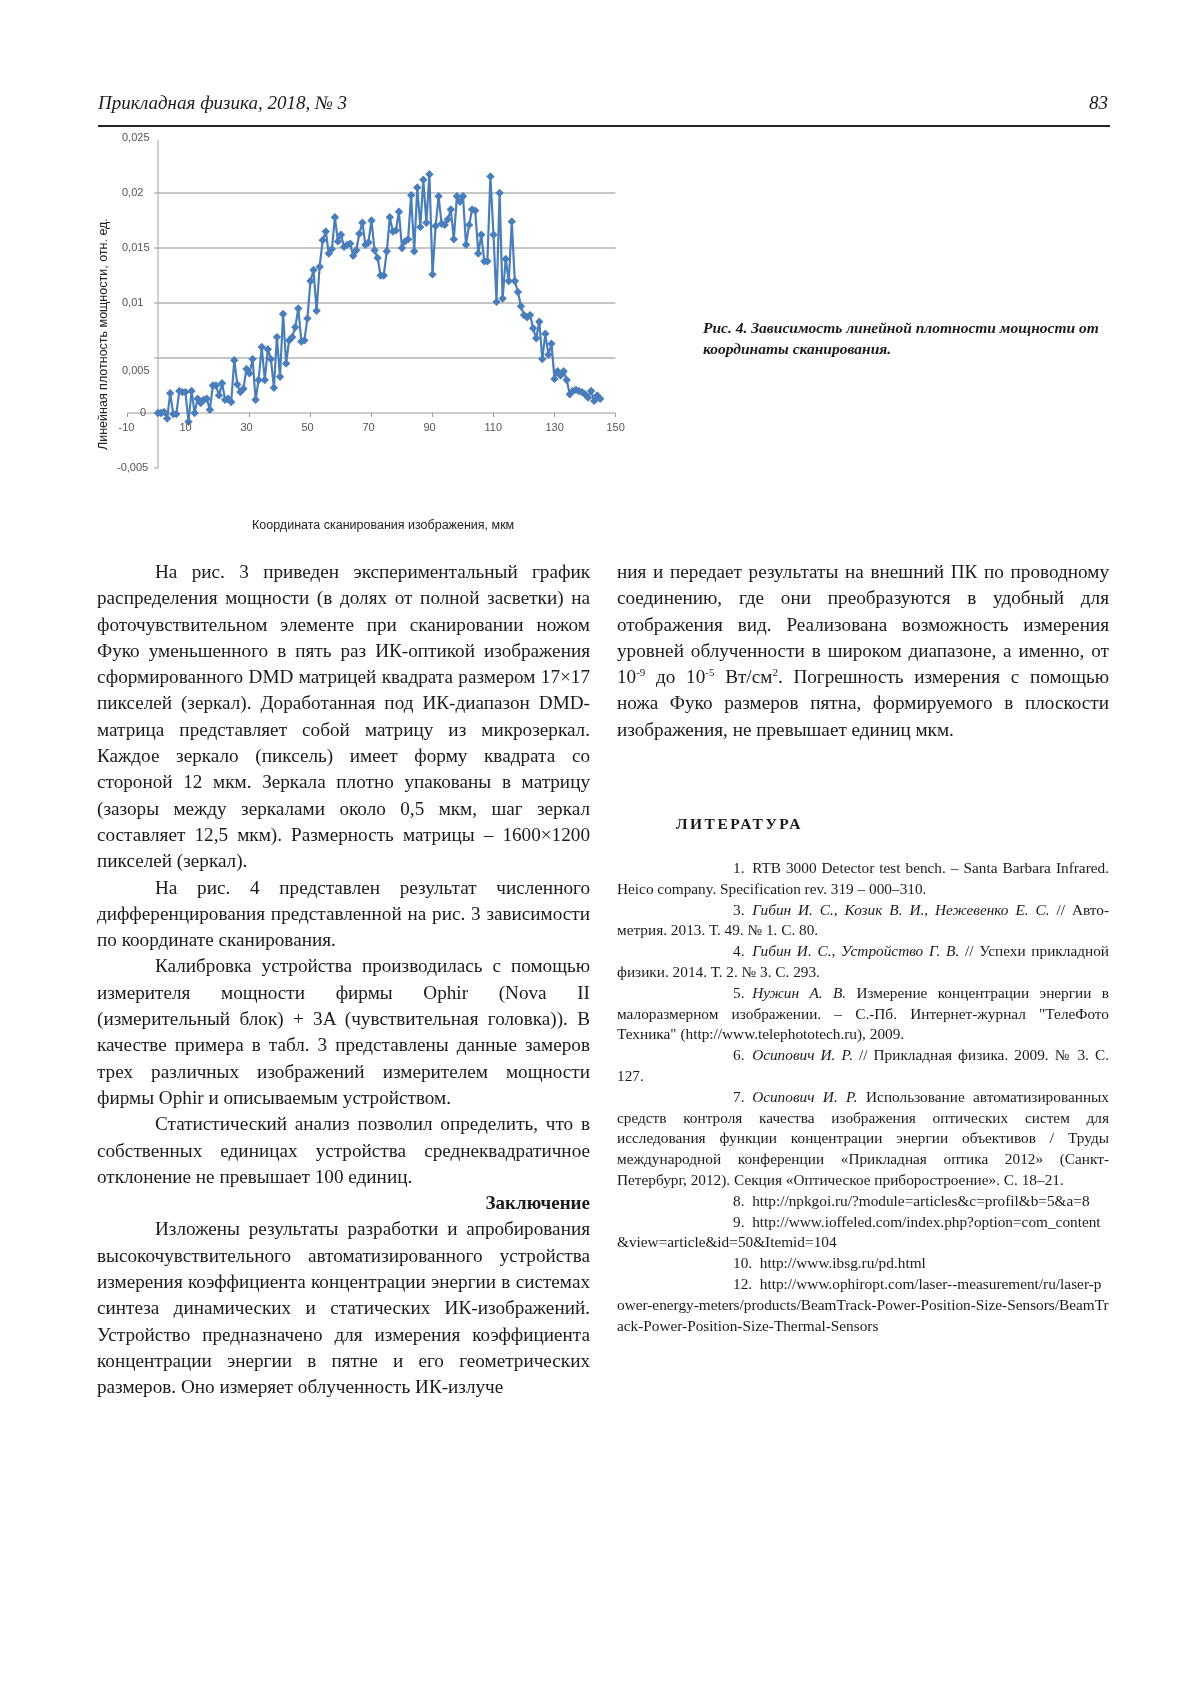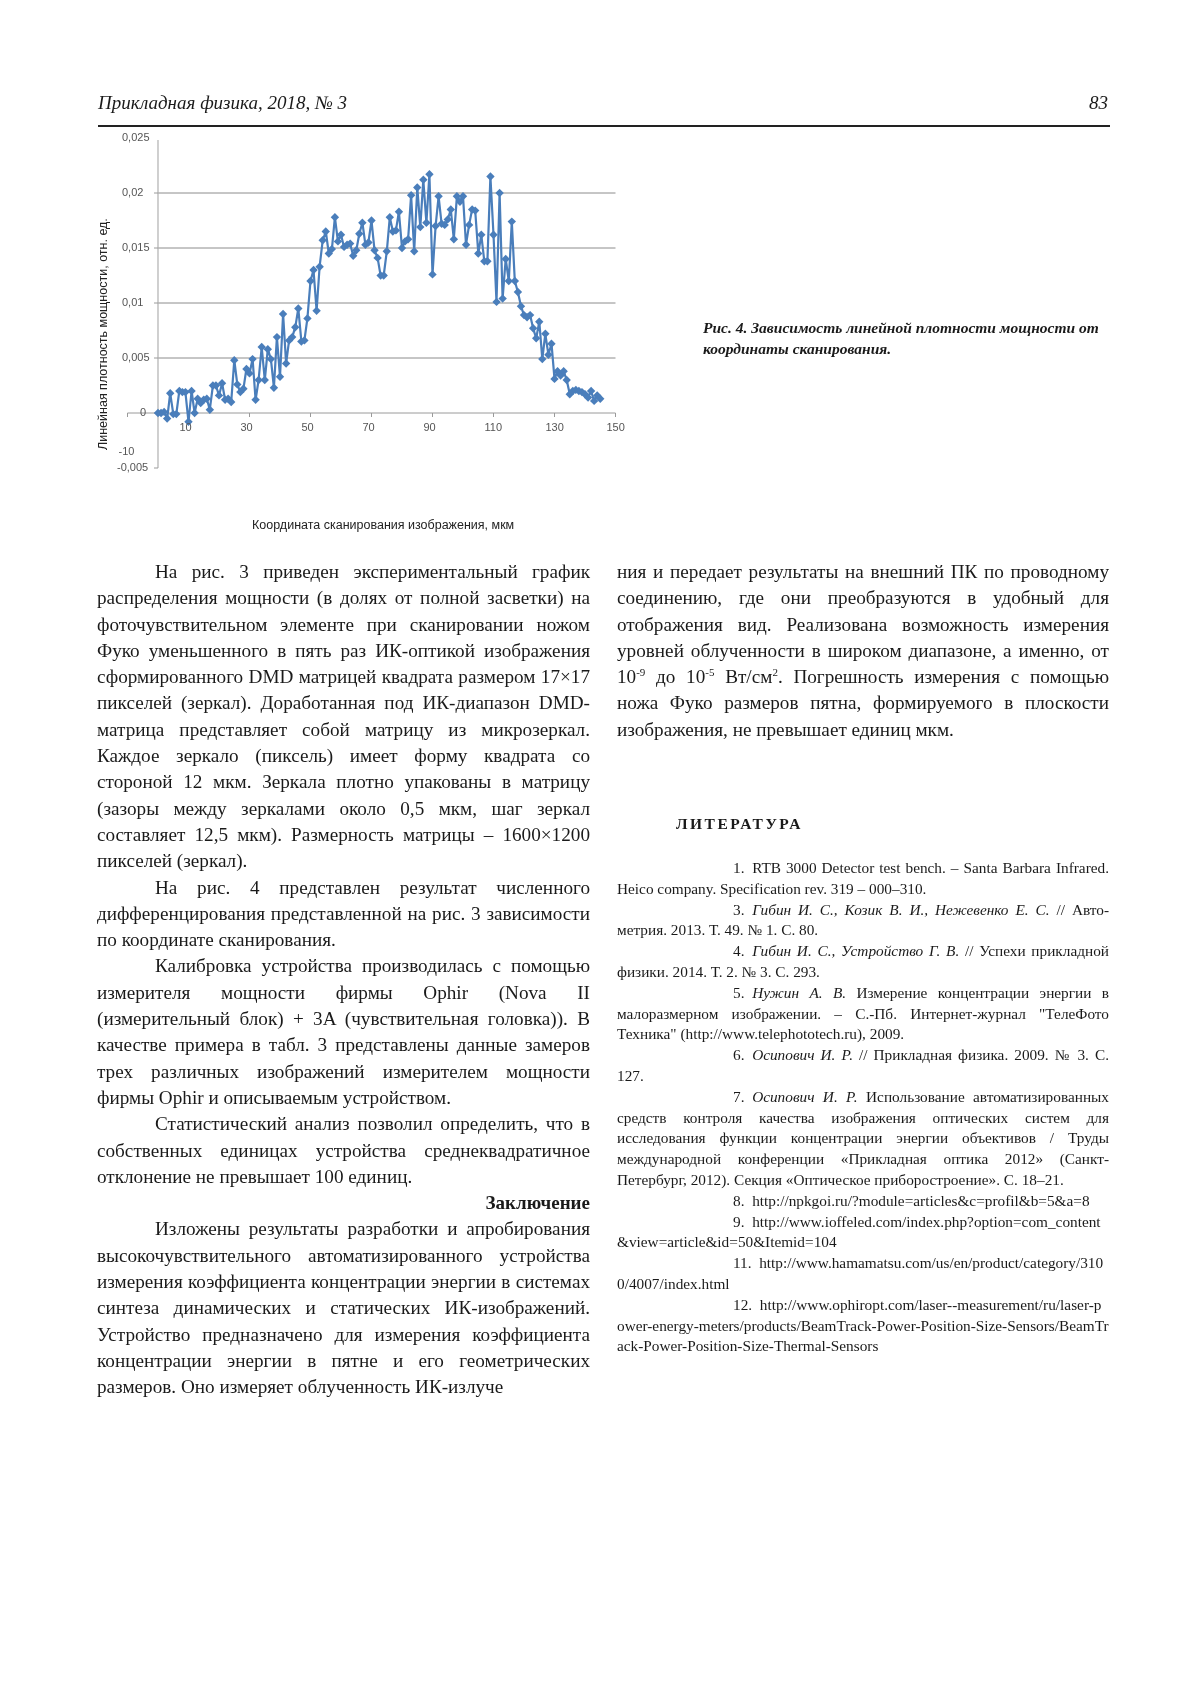--- a/index.html
+++ b/index.html
@@ -216,32 +216,32 @@
       <polygon points="504.15,256.7 508.34999999999997,260.9 504.15,265.09999999999997 499.95,260.9" fill="#4a7ebb"></polygon>
       <polygon points="507.20000000000005,251.2 511.40000000000003,255.39999999999998 507.20000000000005,259.59999999999997 503.00000000000006,255.39999999999998" fill="#4a7ebb"></polygon>
       <polygon points="510.25,254.5 514.45,258.7 510.25,262.9 506.05,258.7" fill="#4a7ebb"></polygon>
       <polygon points="513.3,NaN 517.5,NaN 513.3,NaN 509.09999999999997,NaN" fill="#4a7ebb"></polygon>
       <polygon points="516.3499999999999,NaN 520.55,NaN 516.3499999999999,NaN 512.1499999999999,NaN" fill="#4a7ebb"></polygon>
     </svg>
 </div>
 <div class="ylabel">Линейная плотность мощности, отн. ед.</div>
 <div class="xlabel">Координата сканирования изображения, мкм</div>
 <div id="tick-layer">
-    <div class="tick" style="left: 118.5px; top: 421px; margin-top: 24px;">-10</div>
+    <div class="tick" style="left: 118.5px; top: 421px;">-10</div>
     <div class="tick" style="left: 179.5px; top: 421px;">10</div>
     <div class="tick" style="left: 240.5px; top: 421px;">30</div>
     <div class="tick" style="left: 301.5px; top: 421px;">50</div>
     <div class="tick" style="left: 362.5px; top: 421px;">70</div>
     <div class="tick" style="left: 423.5px; top: 421px;">90</div>
     <div class="tick" style="left: 484.5px; top: 421px;">110</div>
     <div class="tick" style="left: 545.5px; top: 421px;">130</div>
     <div class="tick" style="left: 606.5px; top: 421px;">150</div>
     <div class="tick" style="left: 117px; top: 461px;">-0,005</div>
     <div class="tick" style="left: 140px; top: 406px;">0</div>
-    <div class="tick" style="left: 122px; top: 351px;">0,005</div>
+    <div class="tick" style="left: 122px; top: 364px;">0,005</div>
     <div class="tick" style="left: 122px; top: 296px;">0,01</div>
     <div class="tick" style="left: 122px; top: 241px;">0,015</div>
     <div class="tick" style="left: 122px; top: 186px; text-align: right;">0,02</div>
     <div class="tick" style="left: 122px; top: 131px; text-align: center;">0,025</div>
   </div>
 
 <div class="caption">Рис. 4. Зависимость линейной плотности мощ­ности от координаты сканирования.</div>
 
 <div class="col col-left">
   <p>На рис. 3 приведен экспериментальный гра­фик распределения мощности (в долях от полной засветки) на фоточувствительном элементе при сканировании ножом Фуко уменьшенного в пять раз ИК-оптикой изображения сформированного DMD матрицей квадрата размером 17×17 пикселей (зеркал). Доработанная под ИК-диапазон DMD-матрица представляет собой матрицу из микрозер­кал. Каждое зеркало (пиксель) имеет форму квад­рата со стороной 12 мкм. Зеркала плотно упакованы в матрицу (зазоры между зеркалами около 0,5 мкм, шаг зеркал составляет 12,5 мкм). Размерность матрицы – 1600×1200 пикселей (зеркал).</p>
@@ -259,15 +259,15 @@
 <div class="refs-title">ЛИТЕРАТУРА</div>
 <div class="refs" id="refs">
     <p class="ref"><span class="num">1.&nbsp;&nbsp;</span><span>RTB 3000 Detector test bench. – Santa Barbara Infra­red. Heico company. Specification rev. 319 – 000–310.</span></p>
     <p class="ref"><span class="num">3.&nbsp;&nbsp;</span><i>Гибин И. С., Козик В. И., Нежевенко Е. С.</i><span> // Авто­метрия. 2013. Т. 49. № 1. С. 80.</span></p>
     <p class="ref"><span class="num">4.&nbsp;&nbsp;</span><i>Гибин И. С., Устройство Г. В.</i><span> // Успехи приклад­ной физики. 2014. Т. 2. № 3. С. 293.</span></p>
     <p class="ref"><span class="num">5.&nbsp;&nbsp;</span><i>Нужин А. В.</i><span> Измерение концентрации энергии в малоразмерном изображении. – С.-Пб. Интернет-журнал "ТелеФото Техника" (http://www.telephototech.ru), 2009.</span></p>
     <p class="ref"><span class="num">6.&nbsp;&nbsp;</span><i>Осипович И. Р.</i><span> // Прикладная физика. 2009. № 3. С. 127.</span></p>
     <p class="ref"><span class="num">7.&nbsp;&nbsp;</span><i>Осипович И. Р.</i><span> Использование автоматизирован­ных средств контроля качества изображения оптических си­стем для исследования функции концентрации энергии объ­ективов / Труды международной конференции «Прикладная оптика 2012» (Санкт-Петербург, 2012). Секция «Оптическое приборостроение». С. 18–21.</span></p>
     <p class="ref url"><span class="num">8.&nbsp;&nbsp;</span><span>http://npkgoi.ru/?module=articles&amp;c=profil&amp;b=5&amp;a=8</span></p>
     <p class="ref url"><span class="num">9.&nbsp;&nbsp;</span><span>http://www.ioffeled.com/index.php?option=com_content&amp;view=article&amp;id=50&amp;Itemid=104</span></p>
-    <p class="ref url"><span class="num wide">11.&nbsp;&nbsp;</span><span>http://www.hamamatsu.com/us/en/product/category/3100/4007/index.html</span></p>
+    <p class="ref url"><span class="num wide">10.&nbsp;&nbsp;</span><span>http://www.ibsg.ru/pd.html</span></p>
     <p class="ref url"><span class="num wide">12.&nbsp;&nbsp;</span><span>http://www.ophiropt.com/laser--measurement/ru/laser-power-energy-meters/products/BeamTrack-Power-Position-Size-Sensors/BeamTrack-Power-Position-Size-Thermal-Sensors</span></p>
   </div>
 
 </body></html>

